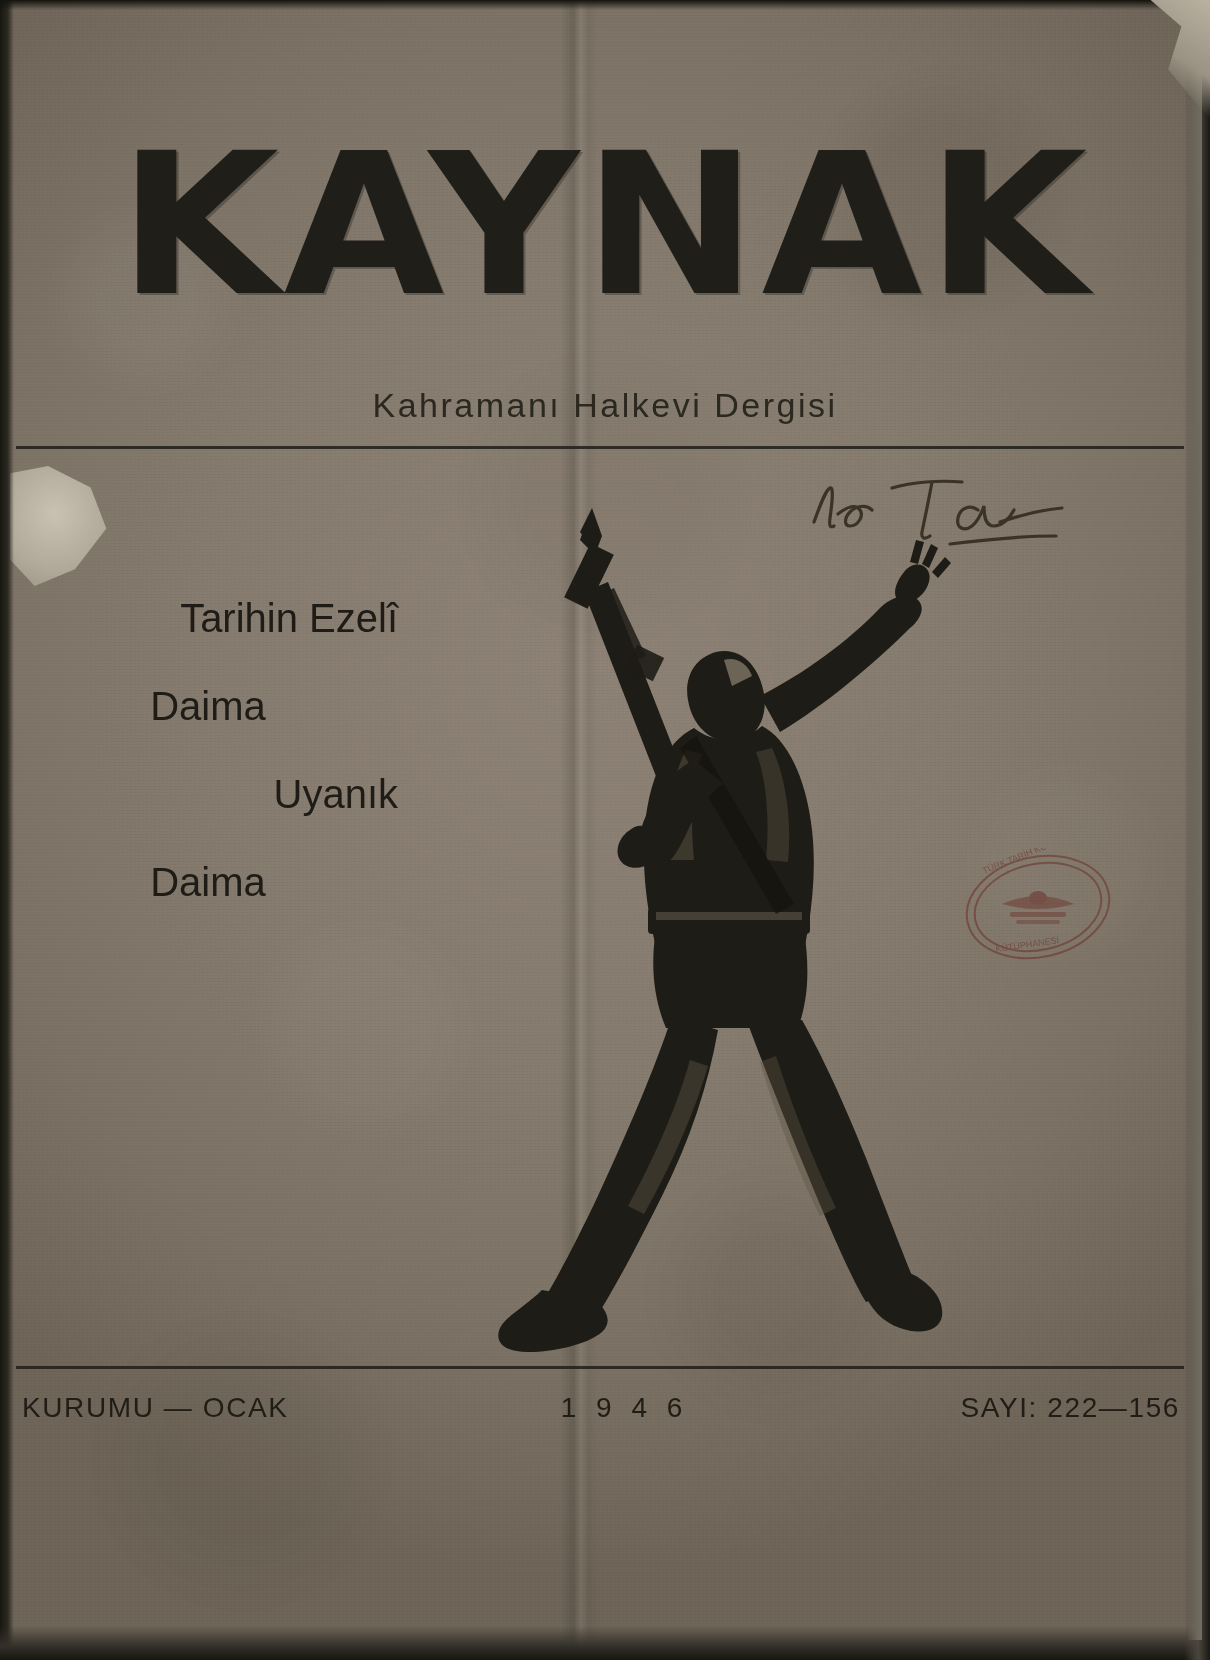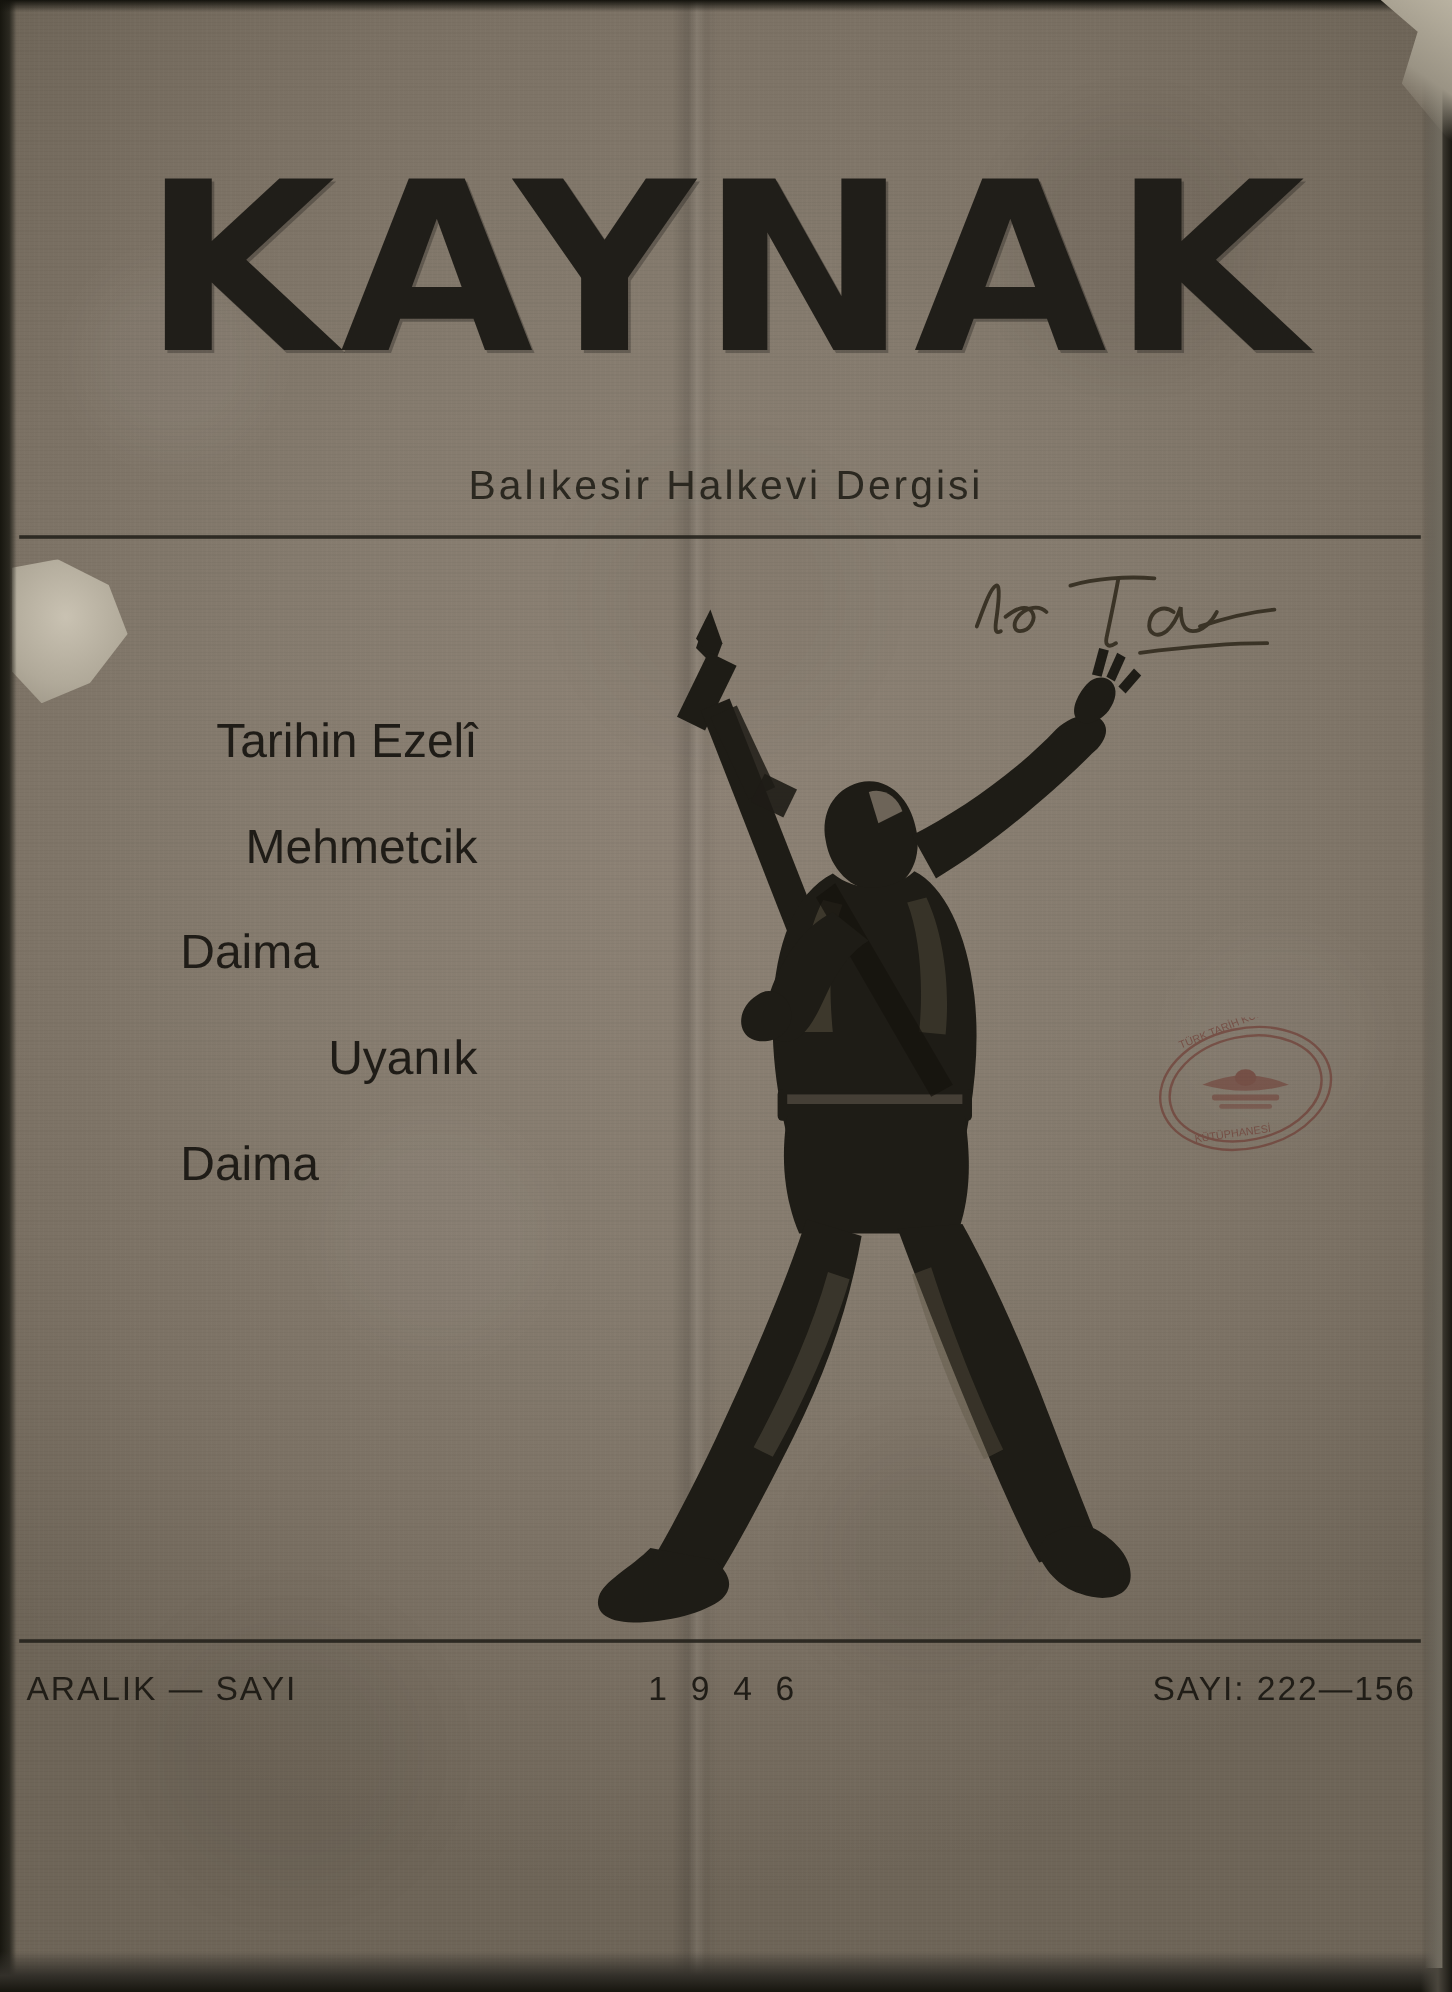--- a/index.html
+++ b/index.html
@@ -200,29 +200,28 @@
 <div class="page">
 
   <div class="tex"></div>
   <div class="grain"></div>
   <div class="crease"></div>
 
   <div class="masthead">
     <div class="title">KAYNAK</div>
   </div>
 
-  <div class="subtitle">Balıkesir Halkevi Dergisi</div>
+  <div class="subtitle">Kahramanı Halkevi Dergisi</div>
 
   <div class="rule-top"></div>
 
   <div class="tear-l"></div>
 
   <div class="slogan">
     <div class="line al-l">Tarihin Ezelî</div>
-    <div class="line al-l">Mehmetcik</div>
     <div class="line al-c">Daima</div>
     <div class="line al-r">Uyanık</div>
     <div class="line al-c">Daima</div>
   </div>
 
   <div class="art">
     <svg viewBox="0 0 640 860" xmlns="http://www.w3.org/2000/svg">
       <g fill="#1e1c16">
 
         <polygon points="-80,30 -72,6 -64,32 -70,40" transform="translate(180,10)"></polygon>
@@ -303,21 +302,21 @@
       <g fill="#6b2f28" font-size="9" font-family="Liberation Sans, sans-serif">
         <text x="26" y="26" transform="rotate(-22 26 26)">TÜRK TARİH KURUMU</text>
         <text x="38" y="104" transform="rotate(-8 38 104)">KÜTÜPHANESİ</text>
       </g>
     </svg>
   </div>
 
   <div class="rule-bottom"></div>
 
   <div class="footer">
-    <div>ARALIK — SAYI</div>
+    <div>KURUMU — OCAK</div>
     <div class="yr">1 9 4 6</div>
     <div>SAYI: 222—156</div>
   </div>
 
   <div class="edge-left"></div>
   <div class="edge-top"></div>
   <div class="edge-bottom"></div>
   <div class="edge-right"></div>
   <div class="edge-right-strip"></div>
   <div class="tear-tr"></div>

